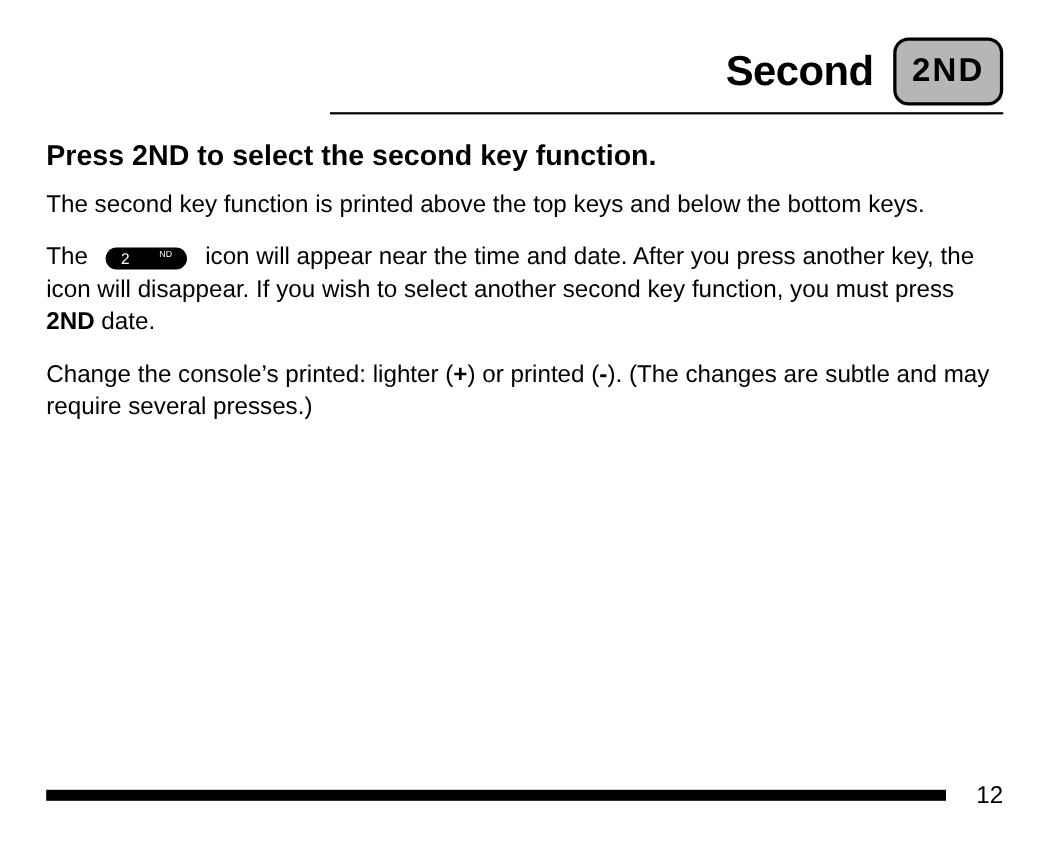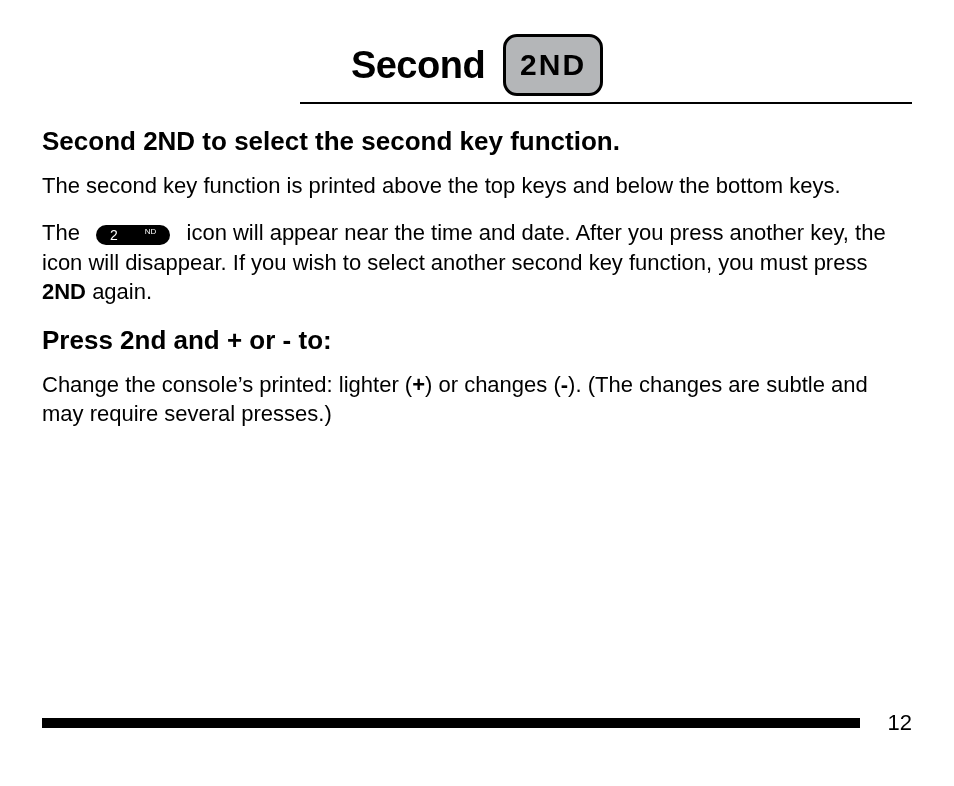--- a/index.html
+++ b/index.html
@@ -13,21 +13,21 @@
   }
   .page {
     position: relative;
     box-sizing: border-box;
     width: 954px;
     height: 786px;
     padding: 34px 42px 0 42px;
   }
   .header {
     display: flex;
-    justify-content: center;
+    justify-content: flex-end;
     align-items: center;
     gap: 18px;
     margin-bottom: 6px;
   }
   .header-title {
     font-family: Arial Black, Arial, sans-serif;
     font-weight: 900;
     font-size: 38px;
     letter-spacing: -0.5px;
   }
@@ -105,39 +105,38 @@
 <body>
 
 <div class="page">
 
   <div class="header">
     <div class="header-title">Second</div>
     <div class="header-key">2ND</div>
   </div>
   <div class="header-underline"></div>
 
-  <h2>Second 2ND to select the second key function.</h2>
+  <h2>Press 2ND to select the second key function.</h2>
 
   <p>The second key function is printed above the top keys and below the bottom keys.</p>
 
   <p>
     <span>The </span>
     <span class="icon-pill">
       <span>2</span><span class="sup">ND</span>
     </span>
-    <span> icon will appear near the time and date. After you press another key, the icon will disappear. If you wish to select another second key function, you must press </span><span class="bold">2ND</span><span> again.</span>
+    <span> icon will appear near the time and date. After you press another key, the icon will disappear. If you wish to select another second key function, you must press </span><span class="bold">2ND</span><span> date.</span>
   </p>
 
 
 
 
-  <h2>Press 2nd and + or - to:</h2>
 
   <p>
-    <span>Change the console’s printed: lighter (</span><span class="bold">+</span><span>) or changes (</span><span class="bold">-</span><span>). (The changes are subtle and may require several presses.)</span>
+    <span>Change the console’s printed: lighter (</span><span class="bold">+</span><span>) or printed (</span><span class="bold">-</span><span>). (The changes are subtle and may require several presses.)</span>
   </p>
 
   <div class="footer">
     <div class="footer-bar"></div>
     <div class="footer-num">12</div>
   </div>
 
 </div>
 
 </body></html>

